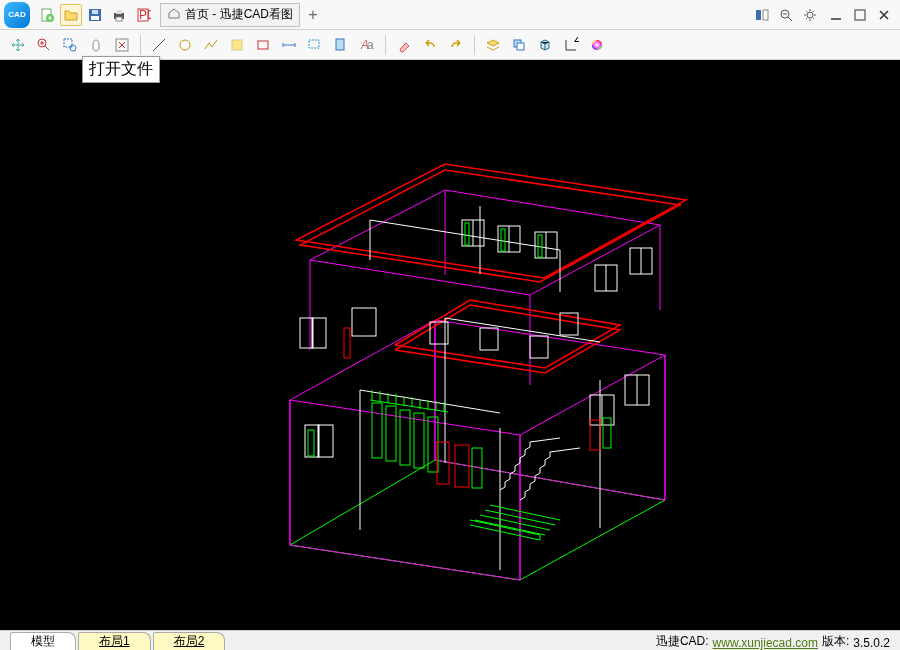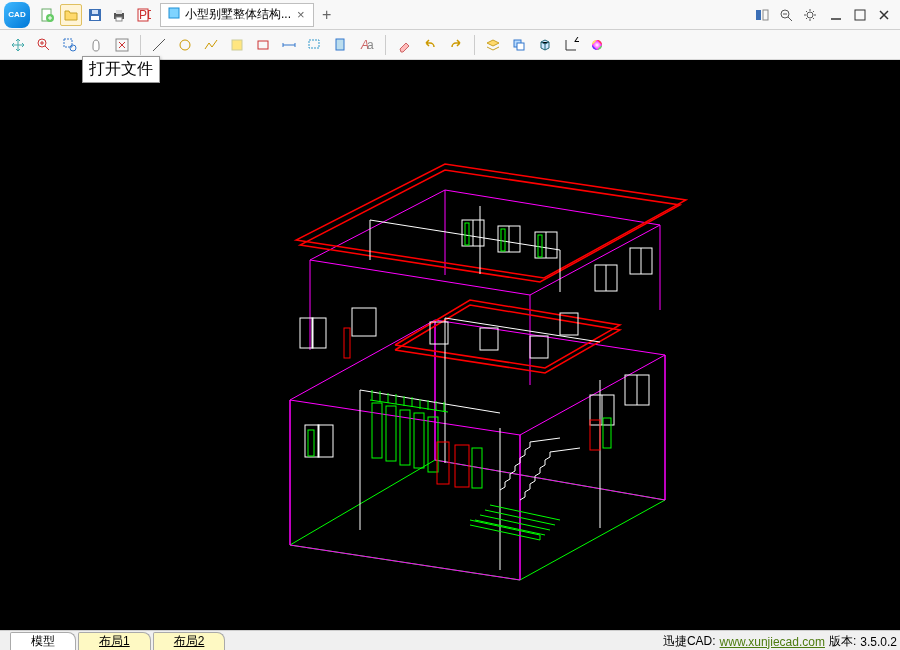--- a/index.html
+++ b/index.html
@@ -20,21 +20,21 @@
 .toolbar { height: 30px; display: flex; align-items: center; background: #f8f8f8; border-bottom: 1px solid #d8d8d8; padding: 0 6px; gap: 2px; position: relative; }
 .tool-btn { width: 24px; height: 24px; display: flex; align-items: center; justify-content: center; border-radius: 2px; cursor: pointer; }
 .tool-sep { width: 1px; height: 20px; background: #ccc; margin: 0 4px; }
 .tooltip-box { position: absolute; left: 82px; top: 26px; background: #fff; border: 1px solid #999; padding: 2px 6px; font-size: 16px; box-shadow: 1px 1px 3px rgba(0,0,0,0.2); z-index: 10; }
 .viewport { height: 570px; background: #000; position: relative; overflow: hidden; }
 .viewport svg { position: absolute; left: 0; top: 0; }
 .bottom-tabs { height: 20px; display: flex; align-items: flex-end; background: #f0f0f0; border-top: 1px solid #ccc; padding-left: 10px; }
 .bottom-tab { height: 18px; padding: 0 20px; border: 1px solid #aaa; border-bottom: none; margin-right: 2px; background: #fff; cursor: pointer; display: flex; align-items: center; border-radius: 2px 8px 0 0; }
 .bottom-tab.active { background: #fff; }
 .bottom-tab:not(.active) { background: #fef9c3; text-decoration: underline; }
-.status-right { margin-left: auto; margin-right: 3px; display: flex; align-items: center; gap: 4px; }
+.status-right { margin-left: auto; margin-right: 10px; display: flex; align-items: flex-end; gap: 4px; }
 .status-right a { color: #4d7c0f; text-decoration: underline; }
 .ico { display: inline-block; }
 </style>
 </head>
 <body>
 
 <div class="titlebar">
   <div class="app-logo">CAD</div>
 
   <div class="qa-row">
@@ -66,26 +66,25 @@
       </div>
     <div class="qa-btn">
         <svg width="16" height="16">
           <rect x="3" y="2" width="10" height="12" fill="#fff" stroke="#c33"></rect>
           <text x="4" y="12" font-size="6" fill="#c33">PDF</text>
         </svg>
       </div>
   </div>
 
   <div class="tabs">
-    <div class="tab">
+    <div class="tab inactive">
       <span class="ico"><svg width="14" height="14">
-            <rect x="2" y="2" width="10" height="10" fill="#7fd3ff" stroke="#1e90d6"></rect>
+            <path d="M2 7l5-4 5 4v5H2z" fill="none" stroke="#777"></path>
           </svg></span>
-      <span class="tab-title">小型别墅整体结构...</span>
-      <span class="tab-close">×</span>
+      <span class="tab-title">首页 - 迅捷CAD看图</span>
     </div>
     <div class="tab-add">+</div>
   </div>
 
   <div class="win-controls">
     <div class="win-btn">
         <svg width="14" height="14">
           <rect x="1" y="2" width="5" height="10" fill="#3b6fb6"></rect>
           <rect x="8" y="2" width="5" height="10" fill="none" stroke="#888"></rect>
         </svg>

